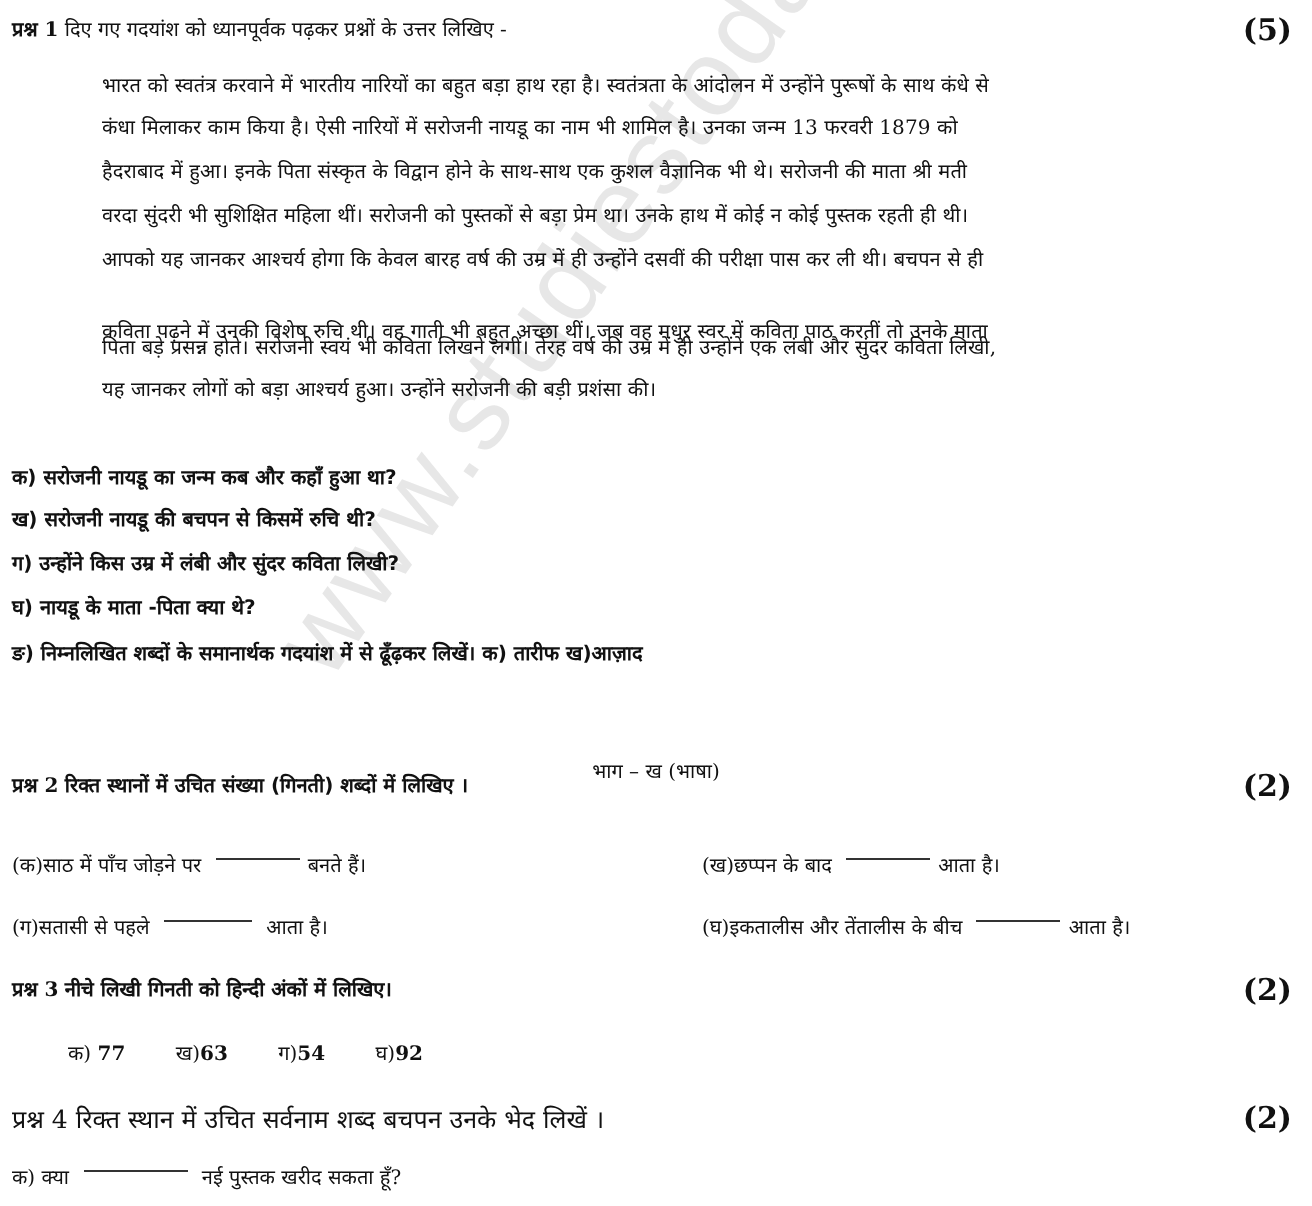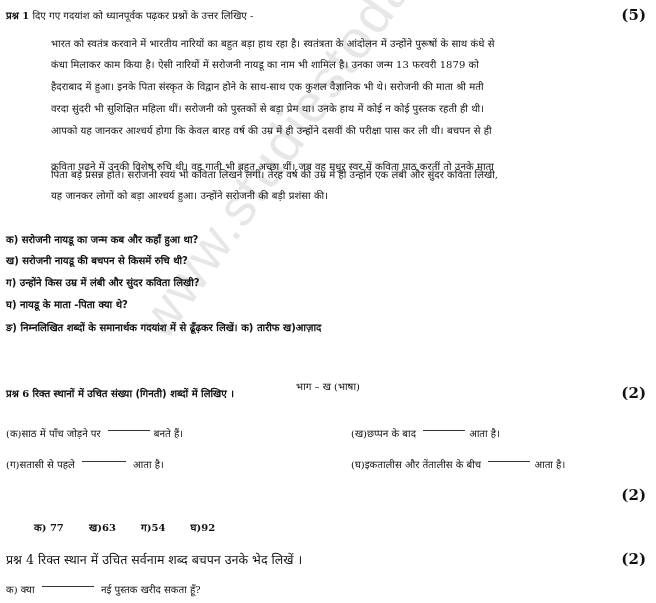--- a/index.html
+++ b/index.html
@@ -15,21 +15,21 @@
   }
   .bold { font-weight: bold; }
   .sans { font-family: "DejaVu Sans", "Liberation Sans", sans-serif; }
   .marks { position: absolute; right: 10px; font-size: 15px; font-weight: bold;
            font-family: "DejaVu Serif", serif; }
   .para-line { letter-spacing: 0.05px; margin-left: 45px; }
   .center { text-align: center; left: 0; right: 0; }
   .blank { display: inline-block; border-top: 1px solid #333; vertical-align: middle;
            margin: 0 4px; height: 0; position: relative; top: -4px; }
   .col2 { position: absolute; left: 345px; }
-  .num-item { display: inline-block; margin-right: 22px; font-weight: bold; }
+  .num-item { display: inline-block; margin-right: 22px; }
   .watermark {
     position: absolute; left: 150px; top: 300px;
     font-family: "Liberation Sans", "DejaVu Sans", sans-serif;
     font-size: 54px; color: rgba(170,170,170,0.28); letter-spacing: 2px;
     transform: rotate(-55deg); transform-origin: left center;
     white-space: nowrap; pointer-events: none;
   }
 </style>
 </head>
 <body>
@@ -59,21 +59,21 @@
     <div class="line bold sans" style="top:230px;">क) सरोजनी नायडू का जन्म कब और कहाँ हुआ था?</div>
     <div class="line bold sans" style="top:251px;">ख) सरोजनी नायडू की बचपन से किसमें रुचि थी?</div>
     <div class="line bold sans" style="top:273px;">ग) उन्होंने किस उम्र में लंबी और सुंदर कविता लिखी?</div>
     <div class="line bold sans" style="top:295px;">घ) नायडू के माता -पिता क्या थे?</div>
     <div class="line bold sans" style="top:318px;">ङ) निम्नलिखित शब्दों के समानार्थक गदयांश में से ढूँढ़कर लिखें।   क) तारीफ   ख)आज़ाद</div>
   </div>
 
   <div class="line center" style="top:341px;margin-top:36px;">भाग – ख (भाषा)</div>
 
   <div class="line" style="top:384px;">
-    <span class="bold">प्रश्न 6</span>
+    <span class="bold">प्रश्न 2</span>
     <span class="bold sans">रिक्त स्थानों में उचित संख्या (गिनती) शब्दों में लिखिए ।</span>
   </div>
   <div class="marks" style="top:384px;">(2)</div>
 
   <div class="line" style="top:424px;">
     <span>
       <span>(क)साठ में पाँच जोड़ने पर</span>
       <span class="blank" style="width:42px;"></span><span>बनते हैं।</span>
     </span>
     <span class="col2" style="top:0;">
@@ -86,20 +86,24 @@
       <span>(ग)सतासी से पहले</span>
       <span class="blank" style="width:44px;"></span>
       <span>आता है।</span>
     </span>
     <span class="col2" style="top:0;">
       <span>(घ)इकतालीस और तेंतालीस के बीच</span>
       <span class="blank" style="width:42px;"></span><span>आता है।</span>
     </span>
   </div>
 
+  <div class="line" style="top:486px;">
+    <span class="bold">प्रश्न 3</span>
+    <span class="bold sans">नीचे लिखी गिनती को हिन्दी अंकों में लिखिए।</span>
+  </div>
   <div class="marks" style="top:486px;">(2)</div>
 
   <div class="line" style="top:518px; left:34px;">
     <span class="num-item"><span>क)</span> <b>77</b></span>
     <span class="num-item"><span>ख)</span><b>63</b></span>
     <span class="num-item"><span>ग)</span><b>54</b></span>
     <span class="num-item"><span>घ)</span><b>92</b></span>
   </div>
 
   <div class="line" style="top:550px; font-size:12.5px;">

